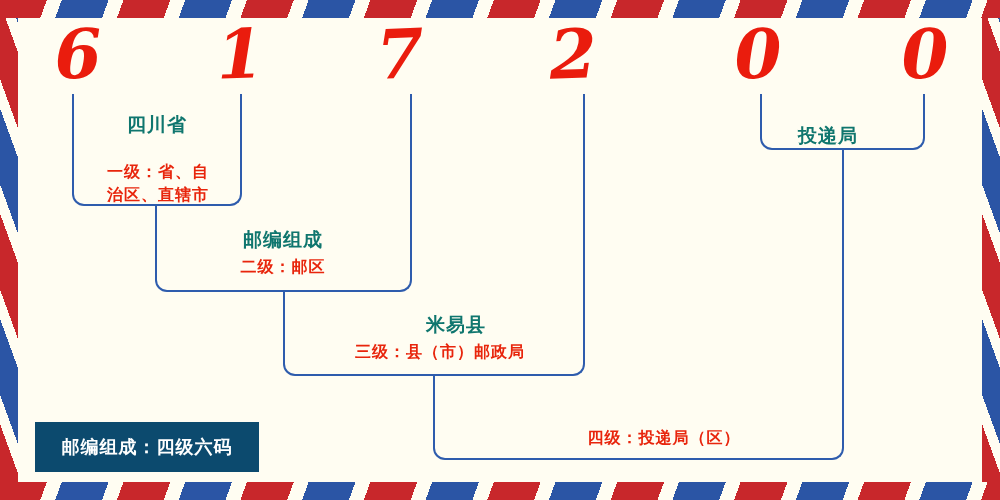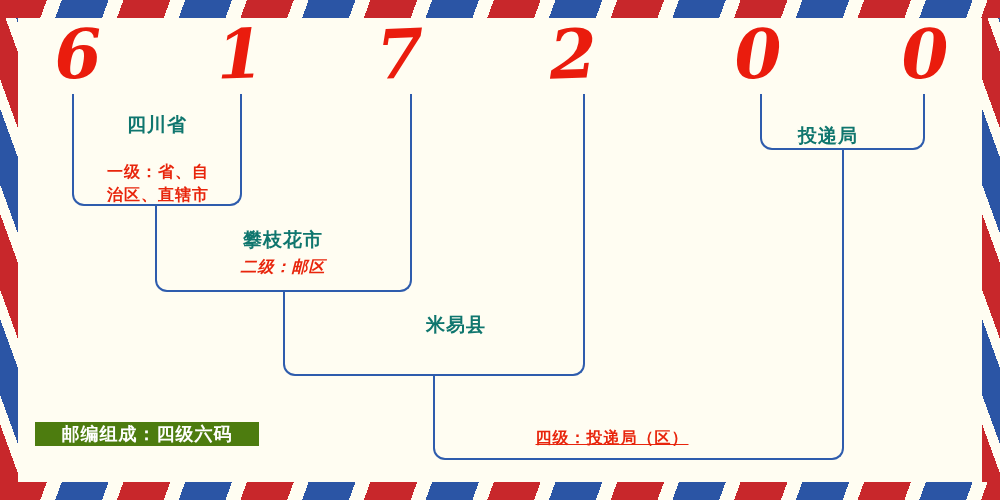--- a/index.html
+++ b/index.html
@@ -60,22 +60,22 @@
     color:#e8250c;font-weight:bold;font-size:16px;
     white-space:nowrap;letter-spacing:1px;
   }
   .lvl-desc.wrap2{
     white-space:normal;width:104px;
     word-break:break-all;text-align:right;line-height:1.45;margin-top:17px;
   }
   
   .footer-banner{
     position:absolute;left:35px;top:422px;
-    width:224px;height:24px;
-    background:#4d7c0f;color:#ffffff;
+    width:224px;height:50px;
+    background:#0c4a6e;color:#ffffff;
     font-weight:bold;font-size:18px;letter-spacing:1px;
     display:flex;align-items:center;justify-content:center;
   }
 </style>
 </head>
 <body>
 
 <div class="stage">
 
   <div class="edge edge-v edge-left"></div>
@@ -95,26 +95,27 @@
   <div class="riser" style="left:410px; top:94px;  height:112px;"></div>
   <div class="bracket" style="left:283px; top:292px; width:302px; height:84px;"></div>
   <div class="riser" style="left:583px; top:94px;  height:198px;"></div>
   <div class="bracket" style="left:433px; top:376px; width:411px; height:84px;"></div>
   <div class="riser" style="left:842px; top:150px; height:226px;"></div>
   <div class="bracket" style="left:760px; top:94px;  width:165px; height:56px;"></div>
 
   <div class="lvl-name" style="left:157px; top:112px;">四川省</div>
   <div class="lvl-desc wrap2" style="left:157px; top:143px;">一级：省、自治区、直辖市</div>
 
-  <div class="lvl-name" style="left:283px; top:227px;">攀枝花市</div>
-  <div class="lvl-desc" style="left:283px; top:257px;font-style:italic;">二级：邮区</div>
+  <div class="lvl-name" style="left:283px; top:227px;">邮编组成</div>
+  <div class="lvl-desc" style="left:283px; top:257px;">二级：邮区</div>
 
   <div class="lvl-name" style="left:456px; top:312px;">米易县</div>
+  <div class="lvl-desc" style="left:440px; top:342px;">三级：县（市）邮政局</div>
 
-  <div class="lvl-desc" style="left:612px; top:428px;text-decoration:underline;">四级：投递局（区）</div>
+  <div class="lvl-desc" style="left:664px; top:428px;">四级：投递局（区）</div>
 
   <div class="lvl-name" style="left:828px; top:106px;margin-top:17px;">投递局</div>
 
   <div class="footer-banner">
     <span>邮编组成：四级六码</span>
   </div>
 
 </div>
 
 </body></html>

